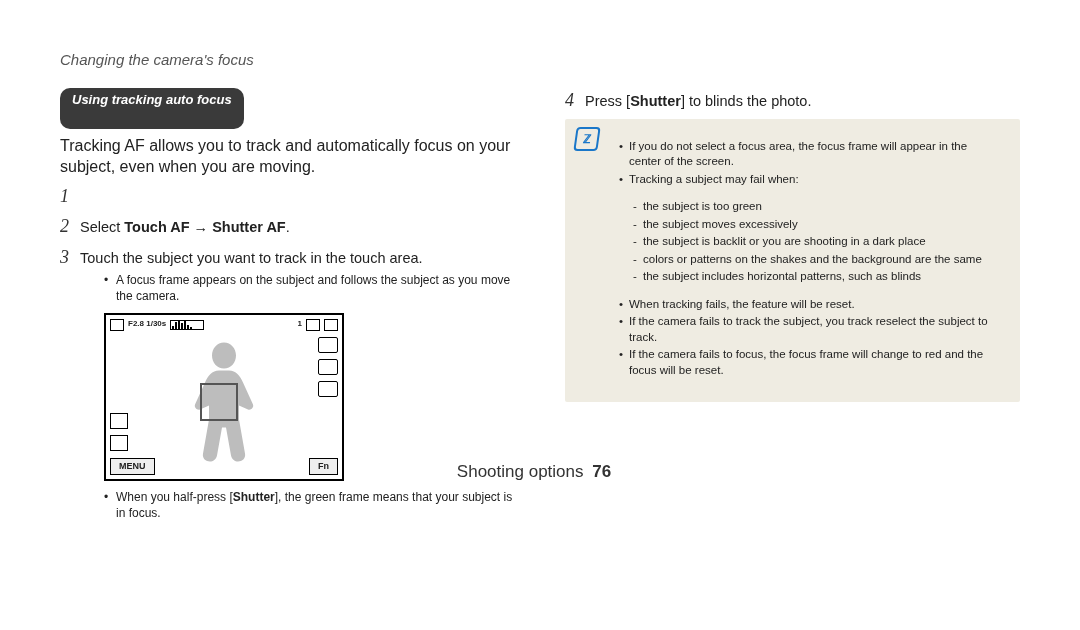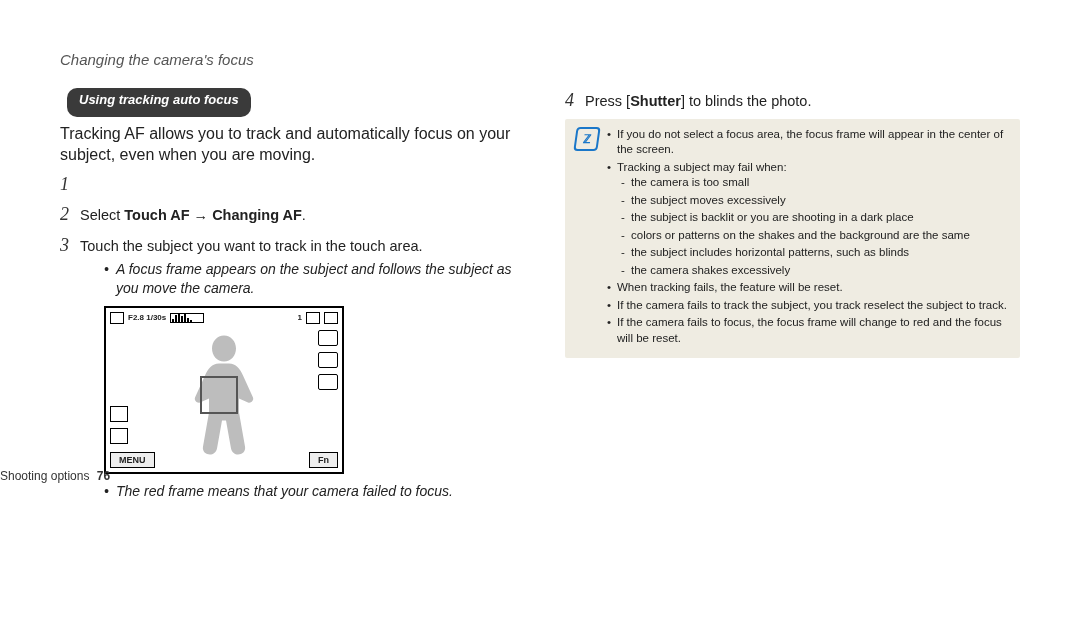--- a/index.html
+++ b/index.html
@@ -33,26 +33,25 @@
   }
   .col {
     flex: 1;
     min-width: 0;
   }
   .subheading {
     display: inline-block;
     background: #3a3a3a;
     color: #fff;
     border-radius: 10px;
-    padding: 3px 12px 8px 12px;
+    padding: 3px 12px 20px 12px;
     font-style: italic;
     font-size: 13px;
     margin-bottom: 6px;
     font-weight: 600;
-    margin-left: 7px;
   }
   .intro {
     font-size: 16px;
     margin-bottom: 6px;
   }
   ol.steps {
     list-style: none;
     padding: 0;
     margin: 0;
   }
@@ -75,23 +74,22 @@
   }
   .step-body .bold { font-weight: 700; }
   ul.sub {
     list-style: none;
     padding: 0;
     margin: 4px 0 0 24px;
   }
   ul.sub > li {
     position: relative;
     padding-left: 12px;
-    font-size: 14px;
+    font-size: 12px;
     margin-bottom: 2px;
-    font-style: italic;
   }
   ul.sub > li::before {
     content: "•";
     position: absolute;
     left: 0;
     top: 0;
   }
 
   
   .lcd-wrap {
@@ -184,21 +182,21 @@
     border-radius: 4px;
     color: #1a77c9;
     display:flex; align-items:center; justify-content:center;
     font-weight:700;
     font-size:12px;
     transform: skewX(-8deg);
   }
   .notebox ul {
     list-style: none;
     padding: 0;
-    margin: 0;
+    margin: 12px;
   }
   .notebox ul > li {
     position: relative;
     padding-left: 10px;
     margin-bottom: 2px;
   }
   .notebox ul > li::before {
     content: "•";
     position: absolute;
     left: 0;
@@ -207,21 +205,22 @@
     content: "-";
   }
   .notebox ul ul {
     margin-left: 4px;
   }
 
   .footer {
     position: absolute;
     bottom: 18px;
     left: 0; right: 12px;
-    font-size: 12px;
+    text-align: center;
+    font-size: 17px;
     color: #333;
   }
   .footer .pn { font-weight: 700; margin-left: 4px; }
 
   .menu-glyph {
     font-weight: 900;
     letter-spacing: 0.5px;
   }
 </style>
 </head>
@@ -238,21 +237,21 @@
       <div class="subheading">Using tracking auto focus</div>
       <div class="intro">Tracking AF allows you to track and automatically focus on your subject, even when you are moving.</div>
 
       <ol class="steps">
         <li>
           <span class="num">1</span>
         </li>
         <li>
           <span class="num">2</span>
           <span class="step-body">
-            <span>Select </span><span class="bold">Touch AF → Changing AF</span><span>.</span>
+            <span>Select </span><span class="bold">Touch AF → Shutter AF</span><span>.</span>
           </span>
         </li>
         <li>
           <span class="num">3</span>
           <span class="step-body">
             <span>Touch the subject you want to track in the touch area.</span>
             <ul class="sub">
               <li>A focus frame appears on the subject and follows the subject as you move the camera.</li>
             </ul>
 
@@ -292,21 +291,23 @@
                 <div class="focus-box"></div>
 
                 <div class="lcd-bot">
                   <span class="btn">MENU</span>
                   <span class="btn">Fn</span>
                 </div>
               </div>
             </div>
 
             <ul class="sub">
-              <li>The red frame means that your camera failed to focus.</li>
+              <li>
+                <span>When you half-press [</span><span class="bold">Shutter</span><span>], the green frame means that your subject is in focus.</span>
+              </li>
             </ul>
           </span>
         </li>
       </ol>
     </div>
 
     <div class="col">
       <ol class="steps">
         <li>
           <span class="num">4</span>
@@ -318,26 +319,25 @@
 
       <div class="notebox">
         <div class="iconcol">
           <div class="note-icon">ℤ</div>
         </div>
         <ul>
           <li>If you do not select a focus area, the focus frame will appear in the center of the screen.</li>
           <li>
             <span>Tracking a subject may fail when:</span>
             <ul>
-              <li>the camera is too small</li>
+              <li>the subject is too green</li>
               <li>the subject moves excessively</li>
               <li>the subject is backlit or you are shooting in a dark place</li>
               <li>colors or patterns on the shakes and the background are the same</li>
               <li>the subject includes horizontal patterns, such as blinds</li>
-              <li>the camera shakes excessively</li>
             </ul>
           </li>
           <li>When tracking fails, the feature will be reset.</li>
           <li>If the camera fails to track the subject, you track reselect the subject to track.</li>
           <li>If the camera fails to focus, the focus frame will change to red and the focus will be reset.</li>
         </ul>
       </div>
     </div>
 
   </div>

